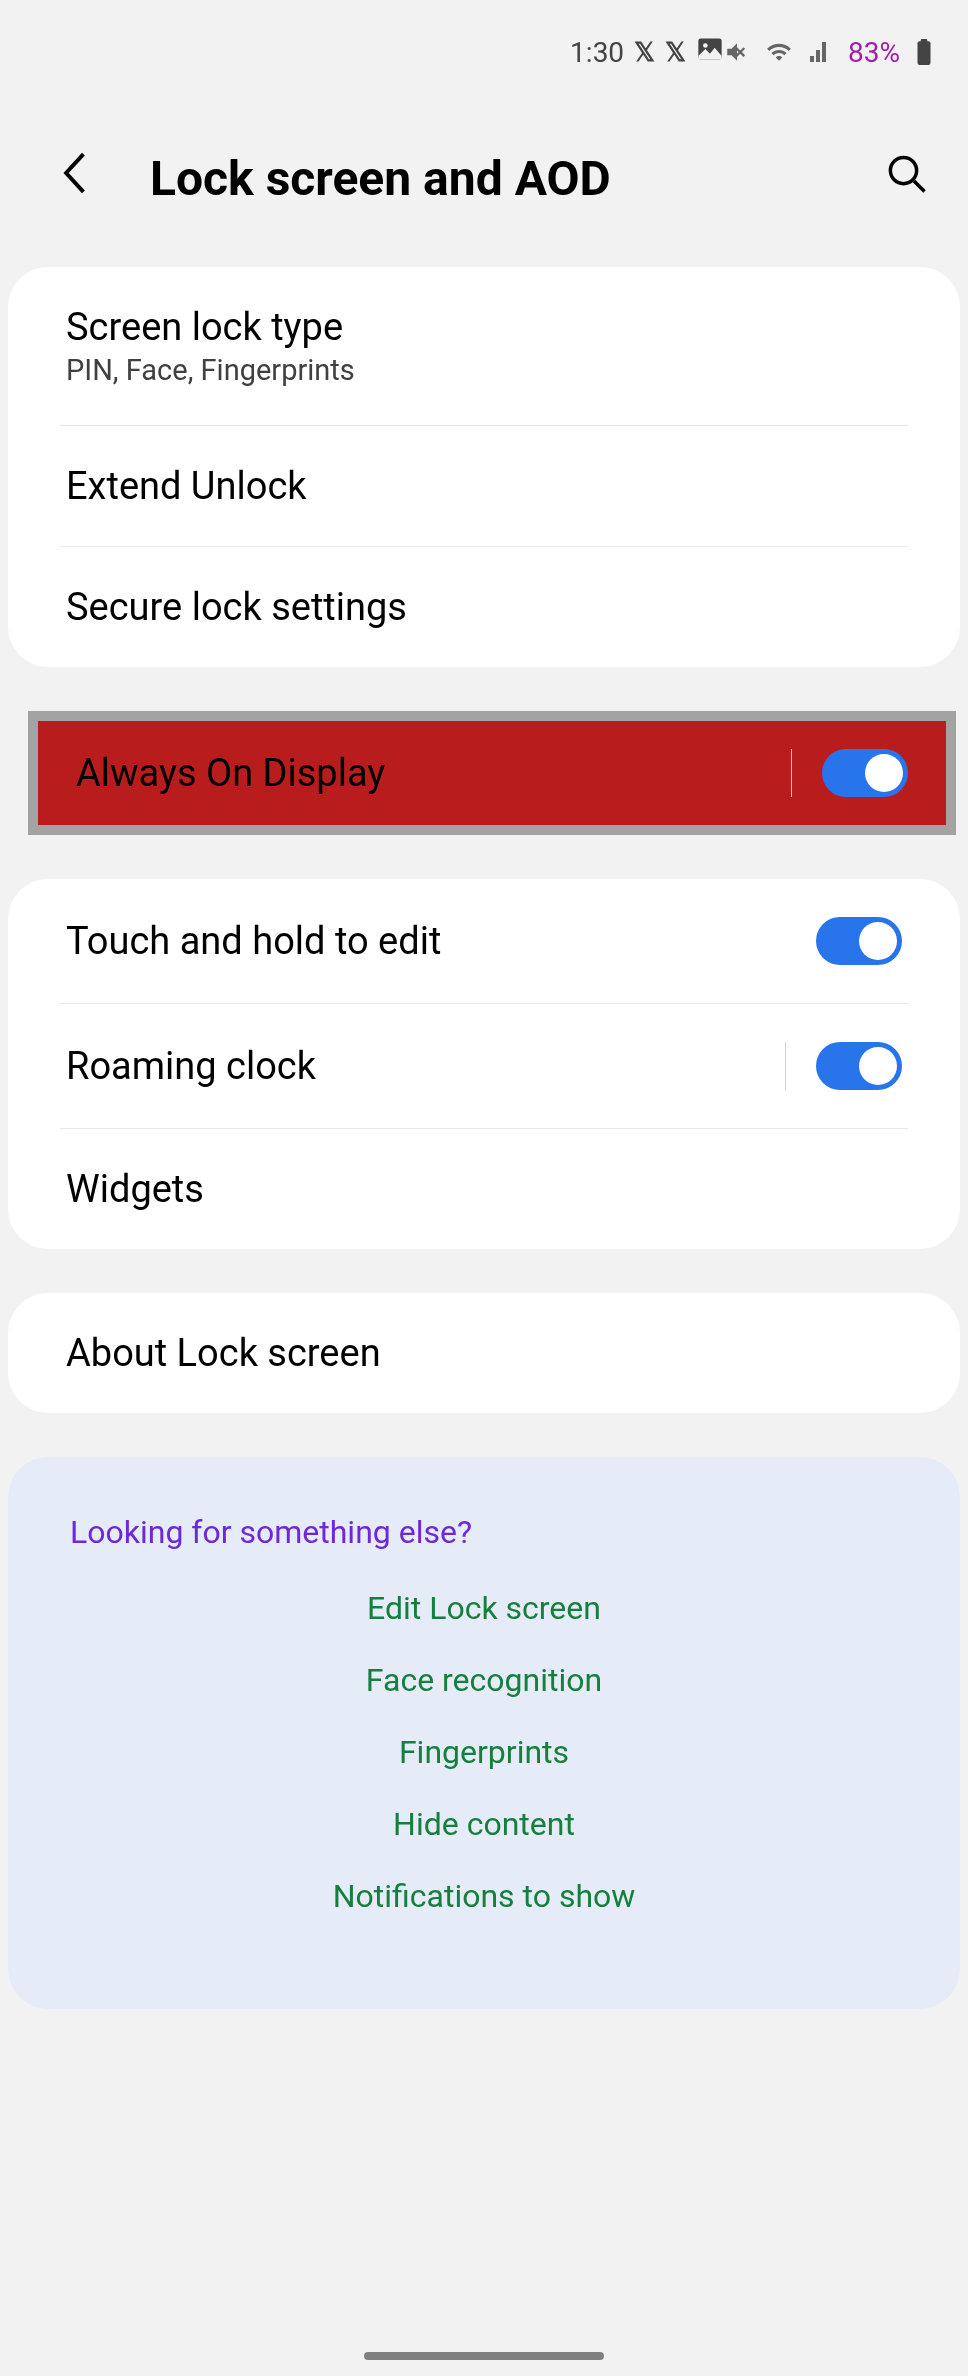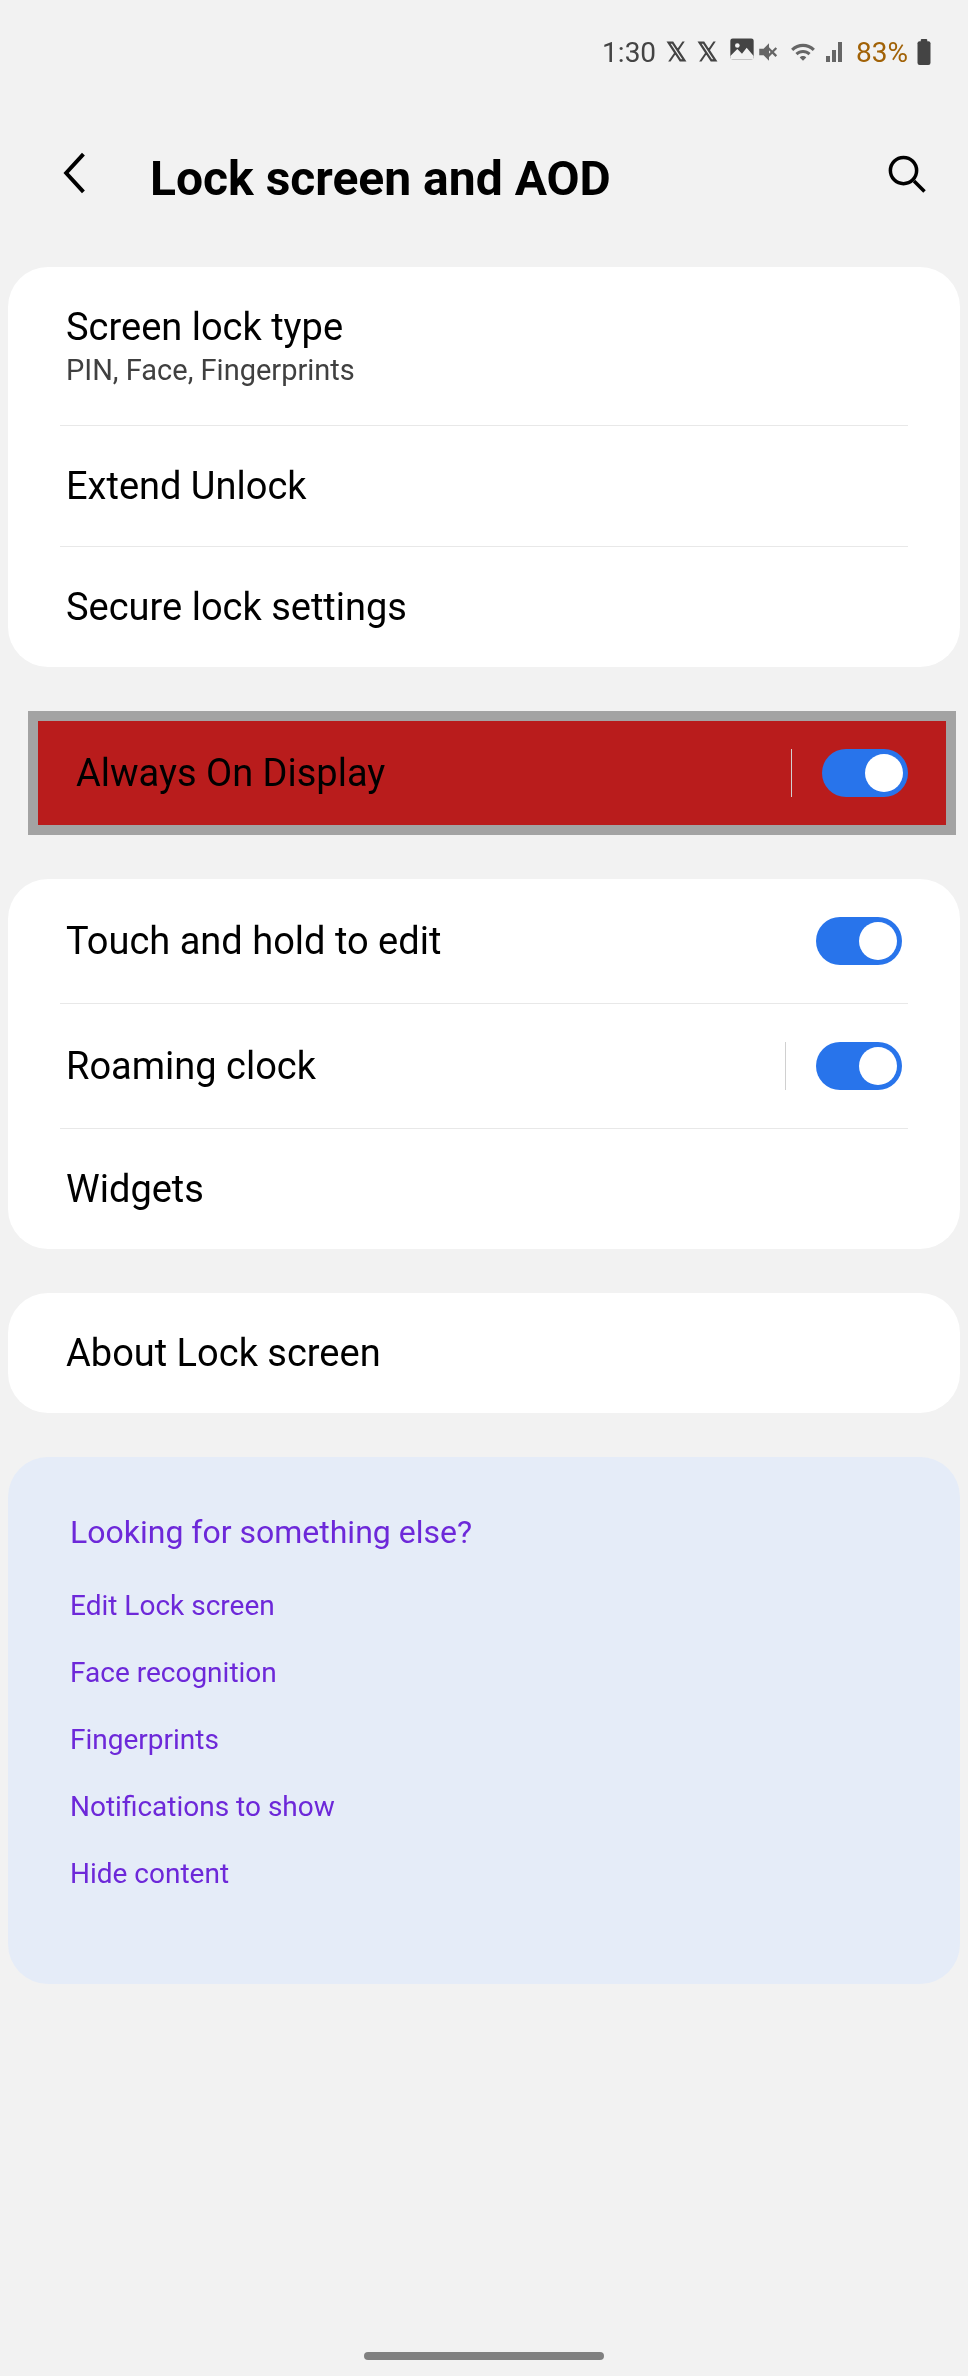--- a/index.html
+++ b/index.html
@@ -29,23 +29,23 @@
       display: flex;
       align-items: center;
       gap: 10px;
       font-size: 28px;
       color: #444;
     }
     
     .status-right {
       display: flex;
       align-items: center;
-      gap: 8px;
+      gap: 16px;
       font-size: 28px;
-      color: #a16207;
+      color: #a21caf;
     }
     
     .status-icon {
       display: inline-flex;
       align-items: center;
     }
     
     .header {
       display: flex;
       align-items: center;
@@ -164,23 +164,24 @@
     }
     
     .suggestions-title {
       font-size: 32px;
       color: #6d28d9;
       margin-bottom: 38px;
     }
     
     .suggestion-link {
       display: block;
-      font-size: 28px;
-      color: #6d28d9;
+      font-size: 32px;
+      color: #15803d;
       margin-bottom: 34px;
+      text-align: center;
     }
     
     .home-indicator {
       position: absolute;
       bottom: 16px;
       left: 50%;
       transform: translateX(-50%);
       width: 240px;
       height: 8px;
       background: #808080;
@@ -311,17 +312,17 @@
   <div class="row">
     <span class="row-title">About Lock screen</span>
   </div>
 </div>
 
 <div class="suggestions-card">
   <div class="suggestions-title">Looking for something else?</div>
   <div class="suggestion-link">Edit Lock screen</div>
   <div class="suggestion-link">Face recognition</div>
   <div class="suggestion-link">Fingerprints</div>
+  <div class="suggestion-link">Hide content</div>
   <div class="suggestion-link">Notifications to show</div>
-  <div class="suggestion-link">Hide content</div>
 </div>
 
 <div class="home-indicator"></div>
 
 </body></html>

